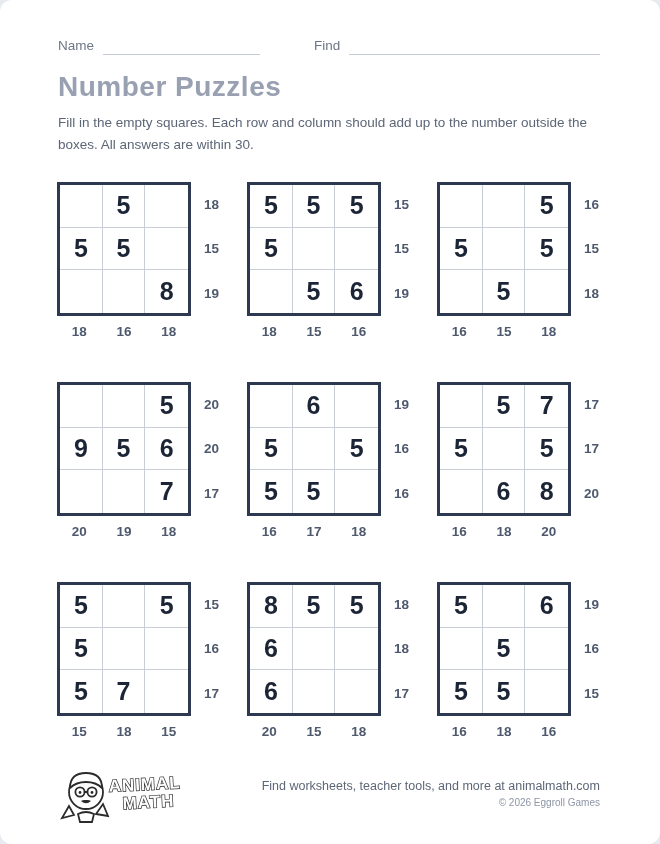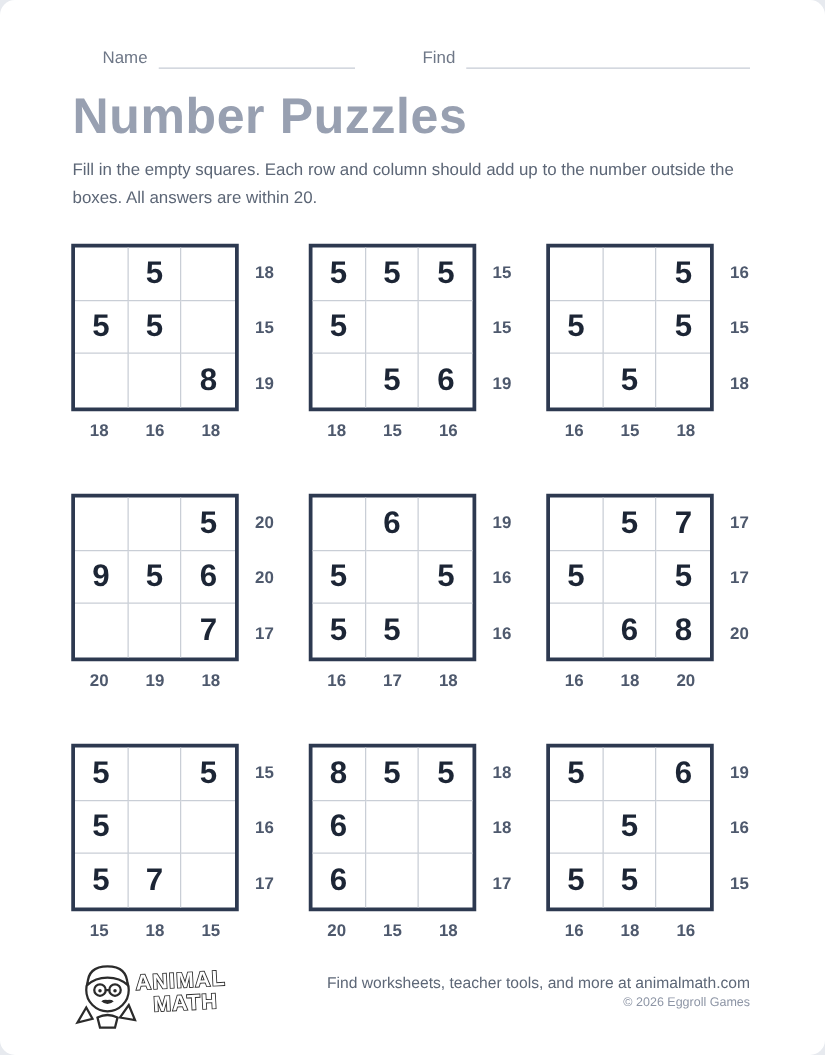--- a/index.html
+++ b/index.html
@@ -11,37 +11,37 @@
     overflow: hidden;
   }
   .page {
     position: absolute; inset: 0;
     background: #ffffff;
     border-radius: 12px;
   }
   
   .header-row {
     display: flex; align-items: flex-start;
-    padding: 38px 60px 0 82px;
+    padding: 38px 60px 0 58px;
   }
   .field-label {
     font-size: 13.5px; color: #6e7787; font-weight: 500;
     padding-bottom: 2px;
   }
   .write-line {
     border-bottom: 1.5px solid #c6cbd5;
     height: 16px;
   }
   .name-line { width: 157px; margin-left: 9px; }
   .date-gap { width: 54px; }
   .date-line { flex: 1; margin-left: 9px; }
   
   .title {
     margin: 16px 0 0 58px;
-    font-size: 40px; font-weight: bold;
+    font-size: 28px; font-weight: bold;
     color: #98a0b1; letter-spacing: 0.5px;
   }
   .instructions {
     margin: 9px 60px 0 58px;
     max-width: 556px;
     font-size: 13.5px; line-height: 22px;
     color: #5c6676;
   }
   
   .puzzles {
@@ -106,21 +106,21 @@
   <div class="header-row">
     <span class="field-label">Name</span>
     <span class="write-line name-line"></span>
     <span class="date-gap"></span>
     <span class="field-label">Find</span>
     <span class="write-line date-line"></span>
   </div>
 
   <div class="title">Number Puzzles</div>
 
-  <div class="instructions">Fill in the empty squares. Each row and column should add up to the number outside the boxes. All answers are within 20.</div>
+  <div class="instructions">Fill in the empty squares. Each row and column should add up to the number outside the boxes. All answers are within 30.</div>
 
   <div class="puzzles">
       <div class="puzzle">
         <div class="grid">
           <div class="cell"></div>
           <div class="cell">5</div>
           <div class="cell"></div>
           <div class="cell">5</div>
           <div class="cell">5</div>
           <div class="cell"></div>

